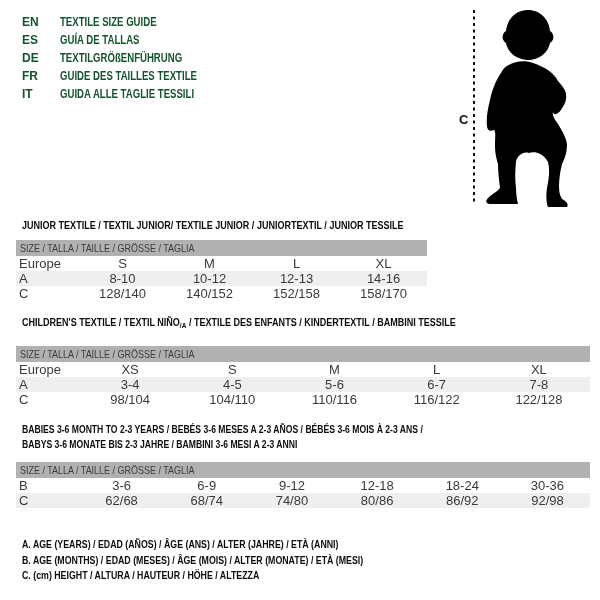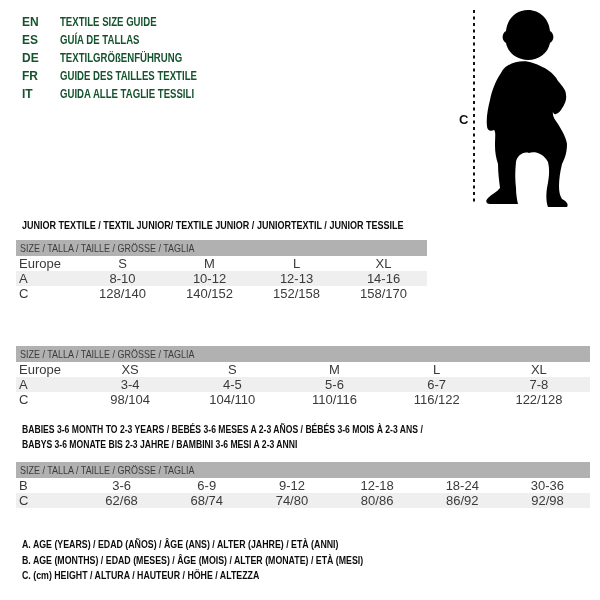--- a/index.html
+++ b/index.html
@@ -125,20 +125,23 @@
     </div>
     <div class="tr">
       <span class="th">C</span>
       <span class="td">128/140</span>
       <span class="td">140/152</span>
       <span class="td">152/158</span>
       <span class="td">158/170</span>
     </div>
   </div>
 
+  <div class="abs tbl-title" style="top:315px;">
+    <span class="cond cx82"><span>CHILDREN'S TEXTILE / TEXTIL NIÑO</span><span class="sub">/A</span><span> / TEXTILE DES ENFANTS / KINDERTEXTIL / BAMBINI TESSILE</span></span>
+  </div>
   <div class="abs tbl" style="top:346px;width:574px;">
     <div class="tbl-head">
       <span class="cond cx78">SIZE / TALLA / TAILLE / GRÖSSE / TAGLIA</span>
     </div>
     <div class="tr">
       <span class="th">Europe</span>
       <span class="td">XS</span>
       <span class="td">S</span>
       <span class="td">M</span>
       <span class="td">L</span>

